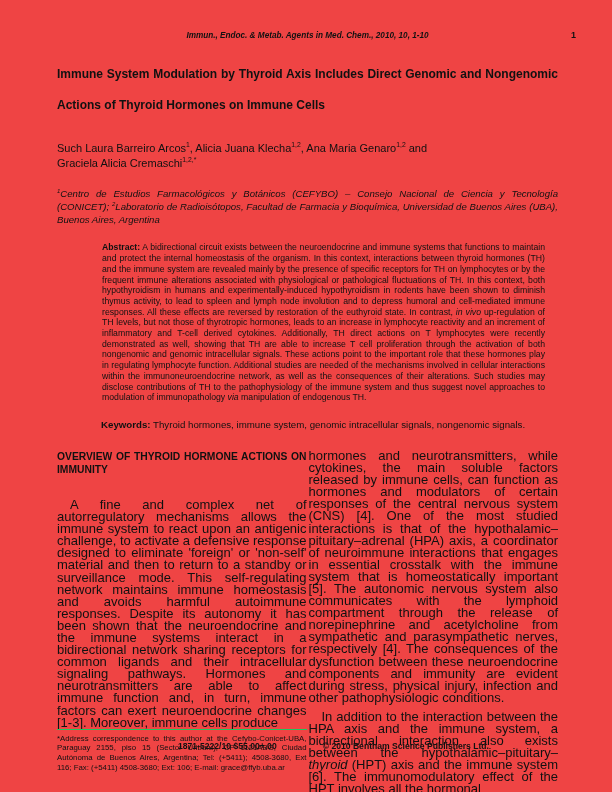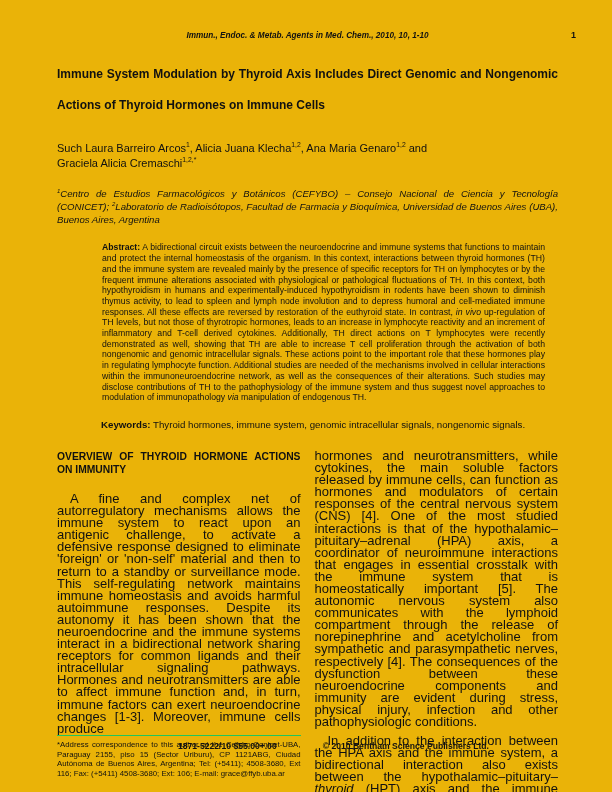--- a/index.html
+++ b/index.html
@@ -1,17 +1,17 @@
 <!DOCTYPE html>
 <html><head>
 <meta charset="utf-8">
 <style>
   html,body { margin:0; padding:0; background:#e8e8e8; }
   .page {
-    width:612px; height:792px; margin:0 auto; background:#eab308;
+    width:612px; height:792px; margin:0 auto; background:#ef4444;
     position:relative; box-sizing:border-box;
     padding:30px 54px 0 57px;
     font-family:"Liberation Sans", sans-serif;
     color:#111111;
     overflow:hidden;
   }
   .header { position:relative; height:14px; }
   .journal-citation {
     text-align:center; font-size:8.2px; font-style:italic; font-weight:bold;
     line-height:11px;
@@ -28,28 +28,28 @@
   .affiliations {
     margin-top:17px; font-size:9.6px; line-height:12.8px; font-style:italic;
     text-align:justify;
   }
   .abstract {
     margin:16px 13px 16px 45px; font-size:8.7px; line-height:10.7px;
     text-align:justify;
   }
   .keywords { margin-top:13px; font-size:9.7px; line-height:12px;padding-left:44px; }
   sup { font-size:0.62em; line-height:0; }
-  .columns { margin-top:19px; display:flex; gap:14px; height:266px; }
+  .columns { margin-top:19px; display:flex; gap:2px; height:266px; }
   .col { flex:1 1 0; display:flex; flex-direction:column; min-width:0; }
   .section-heading {
     font-weight:bold; font-size:10.3px; line-height:13.5px; text-align:justify;
   }
   .para { font-size:13px; line-height:12.1px; text-align:justify; }
   .para.indent { text-indent:13px; }
-  .col-left .para { margin-top:16px; }
+  .col-left .para { margin-top:22px; }
   .col-right .para-first { margin-top:0; }
   .col-right .para + .para { margin-top:7px; }
   .footnote {
     margin-top:auto; font-size:7.8px; line-height:9.7px; text-align:justify;
     border-top:1px solid #22c55e; padding-top:4px;
   }
   .footer {
     position:absolute; left:55px; right:0; bottom:40px;
     display:flex; justify-content:center; gap:46px;
     font-size:8.6px; font-weight:bold; line-height:11px;

